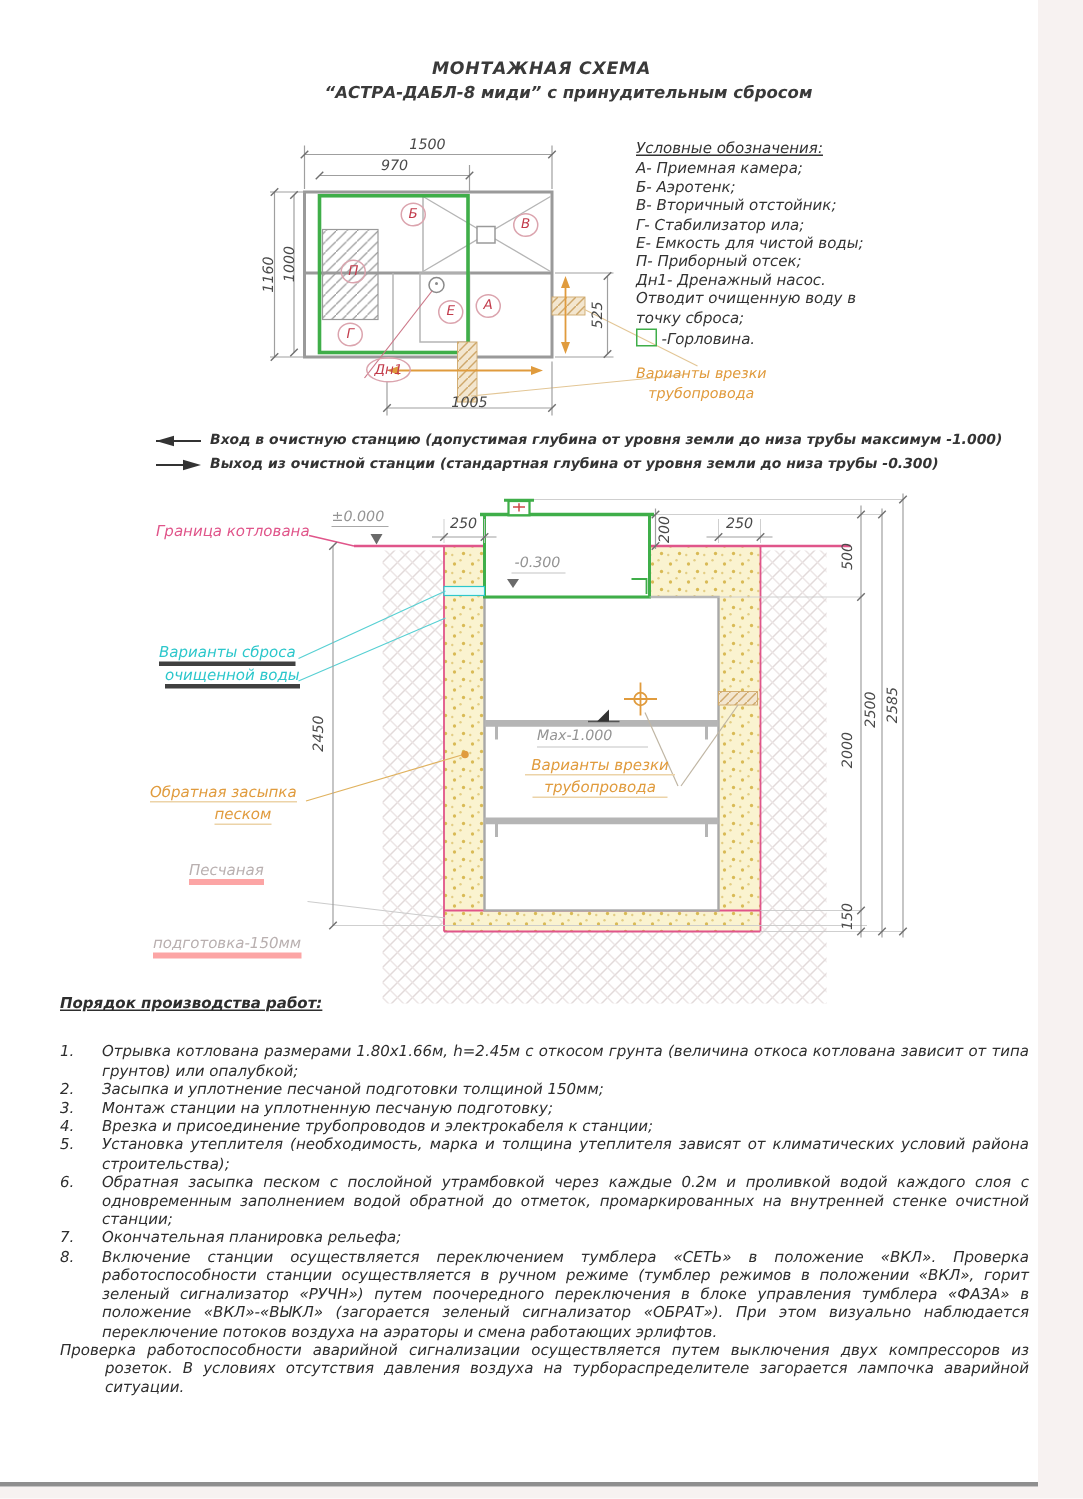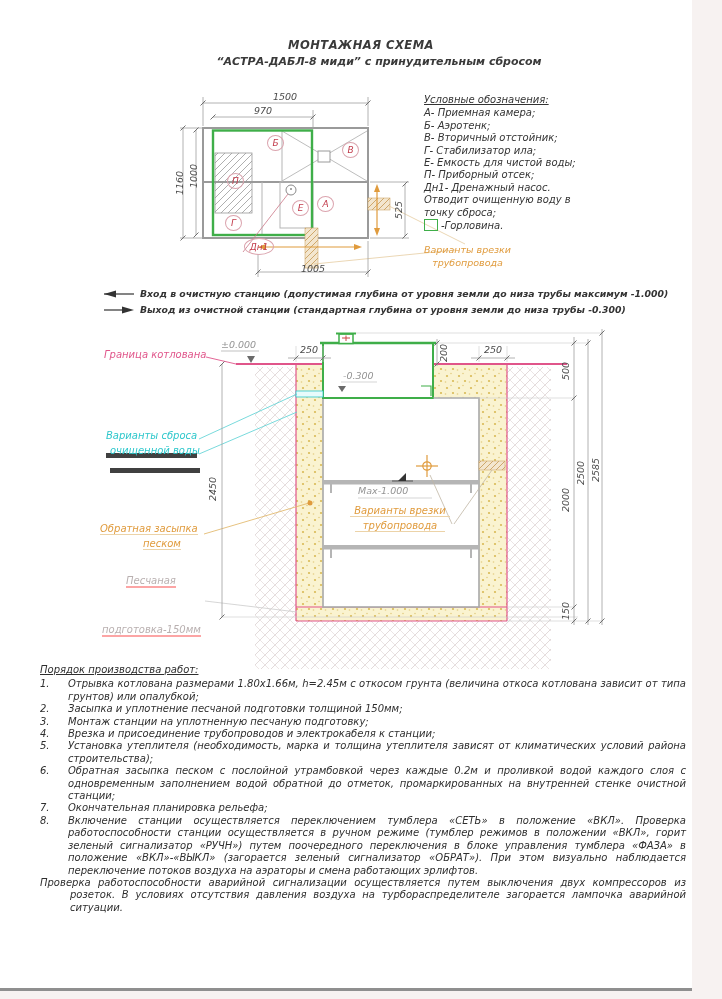--- a/index.html
+++ b/index.html
@@ -17,27 +17,27 @@
   .rot { width:44px; height:12px; text-align:center; transform:rotate(-90deg); transform-origin:center; }
   .letter { width:17px; height:16px; border:1px solid #dba4ae; border-radius:50%;
             color:#c23b4b; font-size:9px; text-align:center; line-height:15px; background:rgba(255,255,255,.0); }
   .dn1 { width:30px; height:17px; border:1px solid #dba4ae; border-radius:50%;
          color:#c23b4b; font-size:9px; text-align:center; line-height:16px; }
   .legend { left:424px; top:94px; width:225px; font-size:10px; line-height:12.4px; color:#333; }
   .legend .hdr { text-decoration:underline; margin-bottom:1px; }
   .gorl-sq { display:inline-block; width:14px; height:12px; border:1.5px solid #3fae49; margin-right:3px; vertical-align:-2px; }
   .ioline { font-size:9.3px; color:#333; white-space:nowrap;font-weight:bold; }
   .pink { color:#e0558a; }
-  .cyan { color:#2cc7cb; border-bottom:5px solid #404040; padding-bottom:12px; }
+  .cyan { color:#2cc7cb; border-bottom:3px solid #404040; padding-bottom:0px; }
   .orange { color:#e09b3d; }
   .orangeu { color:#e09b3d; border-bottom:1px solid #ecd3a8; }
-  .grayu { color:#b9b0b0; border-bottom:2px solid #fca5a5; }
+  .grayu { color:#b9b0b0; border-bottom:4px solid #fca5a5; }
   .lbl { font-size:10px; white-space:nowrap; }
   .proc { left:40px; top:664px; width:646px; font-size:10px; line-height:12.4px; color:#2e2e2e; }
-  .proc .hdr { font-weight:normal; text-decoration:underline; margin-bottom:2px; }
+  .proc .hdr { font-weight:bold; text-decoration:underline; margin-bottom:20px; }
   .step { display:flex; }
   .step .n { width:28px; flex:none; }
   .step .t { flex:1; text-align:justify; }
   .note { padding-left:30px; text-indent:-30px; text-align:justify; }
 </style>
 </head>
 <body>
 
 <div class="page">
 

